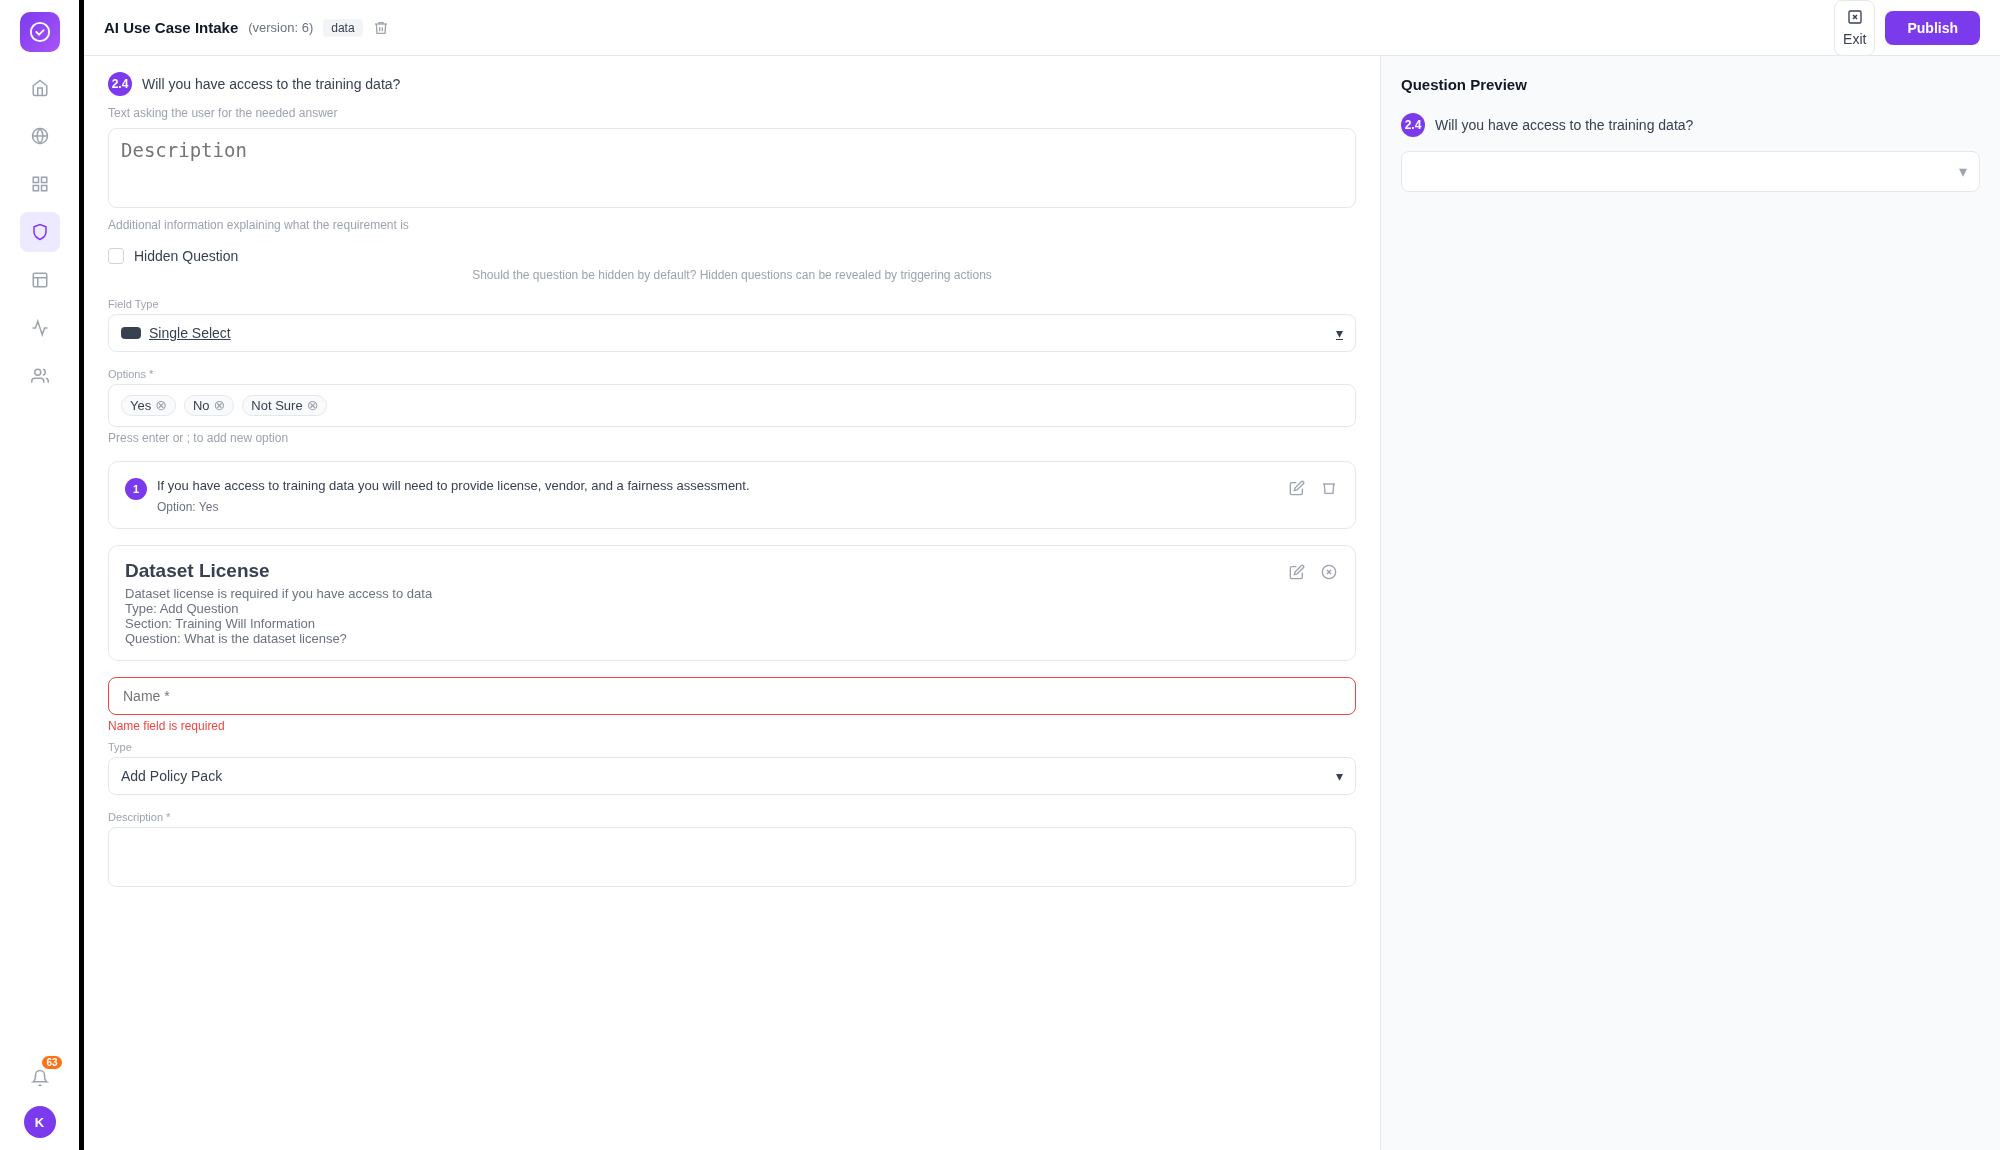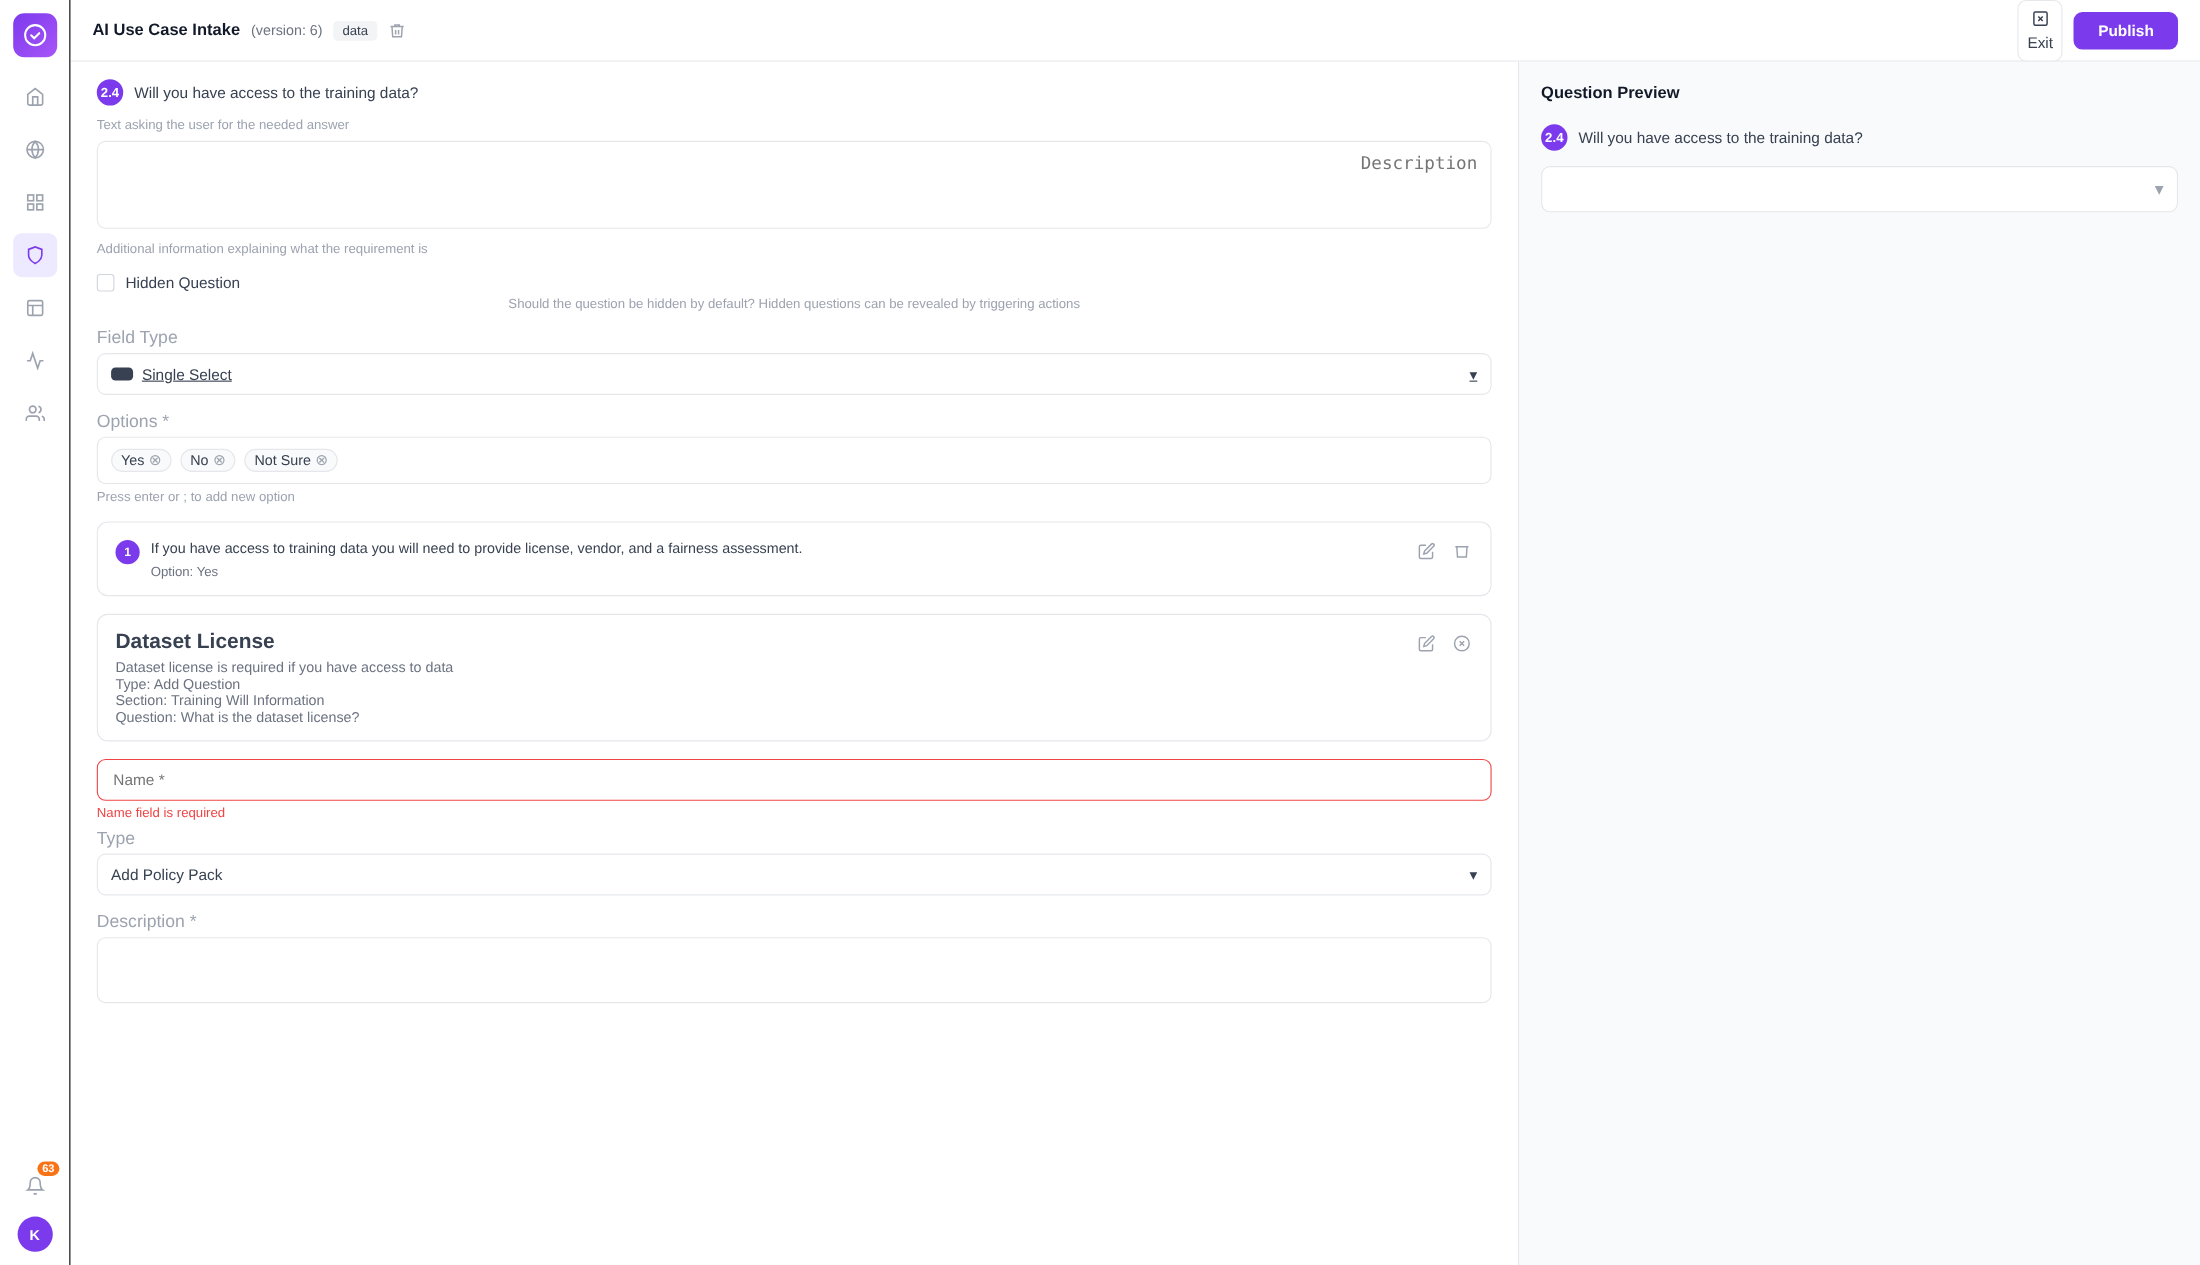--- a/index.html
+++ b/index.html
@@ -1,22 +1,22 @@
 <!DOCTYPE html>
 <html><head>
   <meta charset="utf-8">
   <style>
     * { box-sizing: border-box; margin: 0; padding: 0; }
     body { font-family: -apple-system, BlinkMacSystemFont, 'Segoe UI', sans-serif; background: #f5f5f7; display: flex; height: 1150px; overflow: hidden; }
 
     
     .sidebar {
-      width: 64px;
+      width: 84px;
       background: #fff;
-      border-right: 1px solid #000000;
+      border-right: 5px solid #000000;
       display: flex;
       flex-direction: column;
       align-items: center;
       padding: 12px 0;
       gap: 8px;
       flex-shrink: 0;
       position: relative;
     }
     .sidebar-logo {
       width: 40px; height: 40px;
@@ -181,25 +181,24 @@
       color: #9ca3af;
       margin: 4px 0 8px;
     }
 
     .desc-textarea {
       width: 100%;
       height: 80px;
       border: 1px solid #e5e7eb;
       border-radius: 8px;
       padding: 10px 12px;
-      font-size: 16px;
+      font-size: 19px;
       color: #9ca3af;
       resize: none;
       outline: none;
-      text-align: right;
     }
 
     .additional-text {
       font-size: 12px;
       color: #9ca3af;
       margin: 6px 0 16px;
     }
 
     .hidden-question-row {
       display: flex;
@@ -223,21 +222,21 @@
       font-size: 12px;
       color: #9ca3af;
       margin-bottom: 16px;
       text-align: center;
     }
 
     .field-group {
       margin-bottom: 16px;
     }
     .field-label {
-      font-size: 16px;
+      font-size: 11px;
       color: #9ca3af;
       margin-bottom: 4px;
     }
     .select-box {
       width: 100%;
       border: 1px solid #e5e7eb;
       border-radius: 8px;
       padding: 10px 12px;
       font-size: 14px;
       color: #374151;

